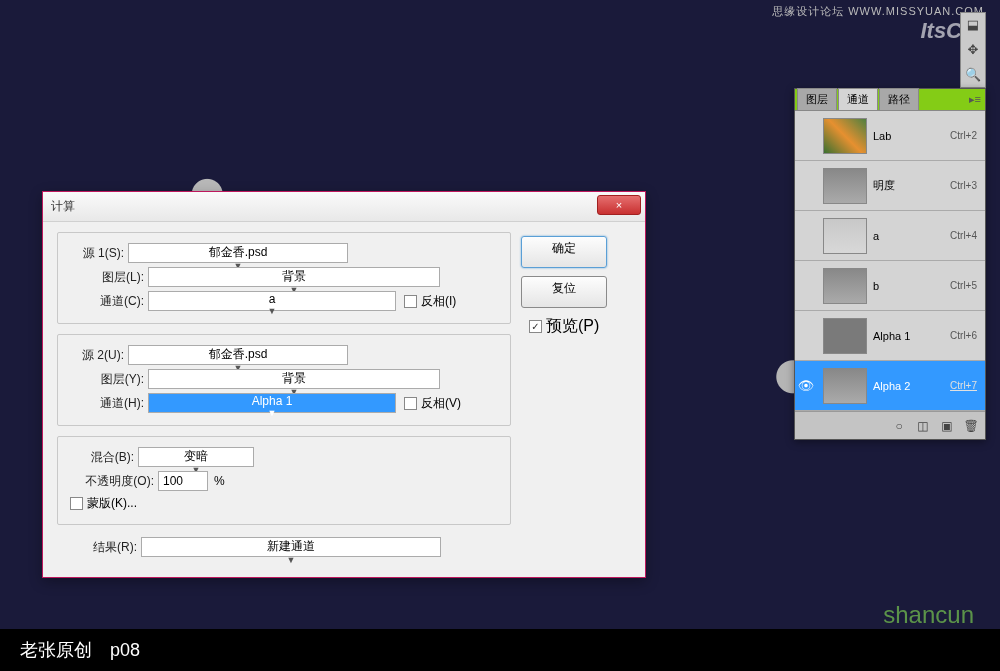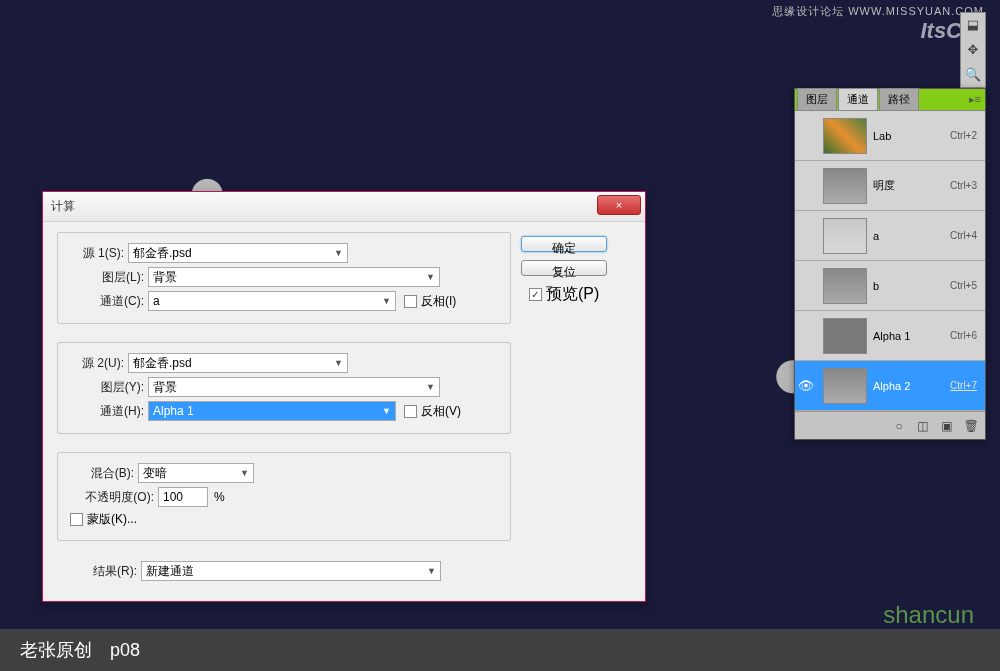--- a/index.html
+++ b/index.html
@@ -11,33 +11,33 @@
 
 .dialog { position: absolute; top: 191px; left: 42px; width: 604px; background: #f0f0f0; border: 1px solid #be185d; box-shadow: 0 4px 12px rgba(0,0,0,0.3); }
 .dialog-titlebar { height: 30px; background: linear-gradient(to bottom, #fafafa, #e8e8e8); border-bottom: 1px solid #d0d0d0; display: flex; align-items: center; padding: 0 8px; position: relative; }
 .dialog-title { font-size: 12px; color: #333; }
 .close-btn { position: absolute; right: 4px; top: 3px; width: 44px; height: 20px; background: linear-gradient(to bottom, #e67070, #c83030); border: 1px solid #a02020; border-radius: 3px; color: white; text-align: center; font-size: 11px; line-height: 18px; cursor: pointer; }
 
 .dialog-body { padding: 10px 14px; display: flex; }
 .dialog-left { flex: 1; }
 .dialog-right { width: 120px; padding-left: 10px; padding-top: 4px; }
 
-.fieldset { border: 1px solid #c8c8c8; border-radius: 2px; padding: 6px 10px 8px 10px; margin-bottom: 18px; font-size: 12px; }
+.fieldset { border: 1px solid #c8c8c8; border-radius: 2px; padding: 6px 10px 8px 10px; margin-bottom: 10px; font-size: 12px; }
 .field-row { display: flex; align-items: center; margin: 4px 0; }
 .field-label { text-align: right; padding-right: 4px; color: #222; font-size: 12px; }
 .w60 { width: 60px; } .w70 { width: 70px; } .w80 { width: 80px; }
-.dropdown { height: 20px; border: 1px solid #ababab; background: white; font-size: 12px; padding: 0 4px; display: flex; align-items: center; justify-content: space-between; cursor: pointer; }
+.dropdown { height: 20px; border: 1px solid #ababab; background: white; font-size: 12px; padding: 0 4px; display: flex; align-items: center; justify-content: space-between; cursor: pointer; flex-direction: column; }
 .dropdown.selected { background: #3399ff; color: white; }
 .dd-arrow { font-size: 9px; color: #555; }
 .dropdown.selected .dd-arrow { color: white; }
 .checkbox-wrap { display: flex; align-items: center; margin-left: 8px; }
 .checkbox { width: 13px; height: 13px; border: 1px solid #888; background: white; margin-right: 4px; display: inline-flex; align-items: center; justify-content: center; font-size: 10px; color: #333; }
 .text-input { width: 50px; height: 20px; border: 1px solid #ababab; background: white; padding: 0 4px; font-size: 12px; }
 
-.btn { width: 86px; height: 16px; background: linear-gradient(to bottom, #fdfdfd, #e5e5e5); border: 1px solid #8a8a8a; border-radius: 3px; font-size: 12px; text-align: center; line-height: 22px; margin-bottom: 8px; cursor: pointer; }
+.btn { width: 86px; height: 32px; background: linear-gradient(to bottom, #fdfdfd, #e5e5e5); border: 1px solid #8a8a8a; border-radius: 3px; font-size: 12px; text-align: center; line-height: 22px; margin-bottom: 8px; cursor: pointer; }
 .btn.default { border: 1px solid #5a9fd6; box-shadow: 0 0 2px #5a9fd6; }
 
 .channels-panel { position: absolute; top: 88px; right: 14px; width: 192px; background: #d4d4d4; border: 1px solid #555; box-shadow: 0 2px 8px rgba(0,0,0,0.4); }
 .panel-tabs { display: flex; background: #84cc16; border-bottom: 1px solid #888; height: 22px; align-items: flex-end; padding-left: 2px; }
 .tab { font-size: 11px; padding: 3px 8px; background: #a8a8a8; border: 1px solid #888; border-bottom: none; margin-right: 1px; cursor: pointer; }
 .tab.active { background: #d4d4d4; }
 .panel-menu { position: absolute; right: 4px; top: 4px; font-size: 11px; color: #555; cursor: pointer; }
 
 .channel-row { display: flex; align-items: center; height: 50px; border-bottom: 1px solid #aaa; font-size: 11px; background: #d4d4d4; }
 .channel-row.selected { background: #3399ff; color: white; }
@@ -47,21 +47,21 @@
 .thumb-gray { background: linear-gradient(to bottom, #888, #aaa); }
 .thumb-light { background: linear-gradient(to bottom, #c8c8c8, #d8d8d8); }
 .thumb-solid { background: #7a7a7a; }
 .ch-name { flex: 1; }
 .ch-shortcut { padding-right: 8px; font-size: 10px; color: #555; }
 .channel-row.selected .ch-shortcut { color: #e0e0e0; text-decoration: underline; }
 
 .panel-footer { height: 28px; background: #c4c4c4; border-top: 1px solid #999; display: flex; justify-content: flex-end; align-items: center; padding-right: 6px; gap: 8px; }
 .footer-icon { width: 16px; height: 16px; cursor: pointer; display: flex; align-items: center; justify-content: center; font-size: 12px; color: #444; }
 
-.bottom-caption { position: absolute; bottom: 0; left: 0; right: 0; height: 42px; background: #404040; color: #fff; display: flex; align-items: center; font-size: 18px; font-family: SimSun, serif; padding: 0 20px; }
+.bottom-caption { position: absolute; bottom: 0; left: 0; right: 0; height: 42px; background: #000000; color: #fff; display: flex; align-items: center; font-size: 18px; font-family: SimSun, serif; padding: 0 20px; }
 .caption-left { flex: 0 0 200px; }
 .caption-right { flex: 1; text-align: center; letter-spacing: 2px; }
 
 .right-tools { position: absolute; top: 12px; right: 14px; width: 26px; height: 76px; background: #cacaca; border: 1px solid #888; display: flex; flex-direction: column; align-items: center; justify-content: space-around; }
 .tool-btn { width: 20px; height: 20px; font-size: 13px; color: #444; text-align: center; line-height: 20px; cursor: pointer; }
 </style>
 </head>
 <body>
 
 <div class="canvas-area"></div>

